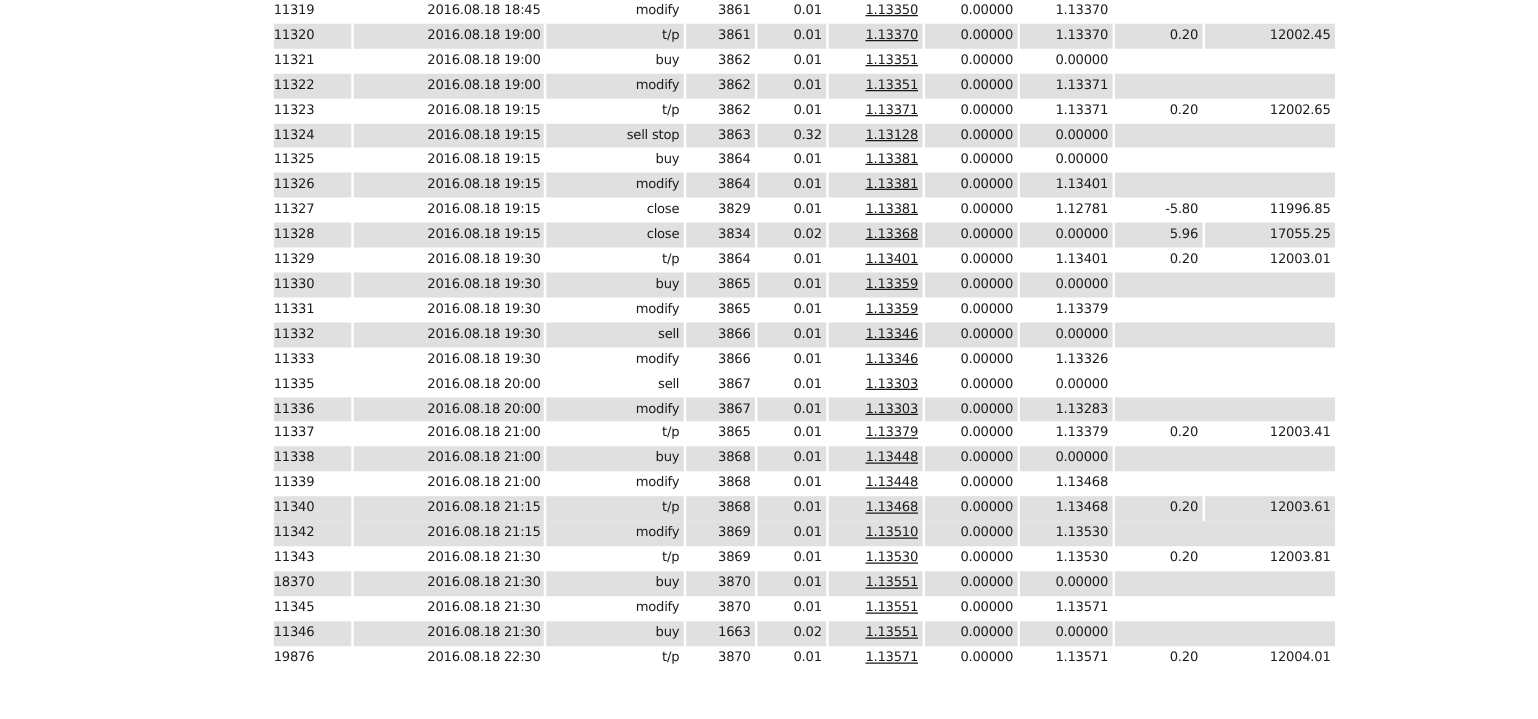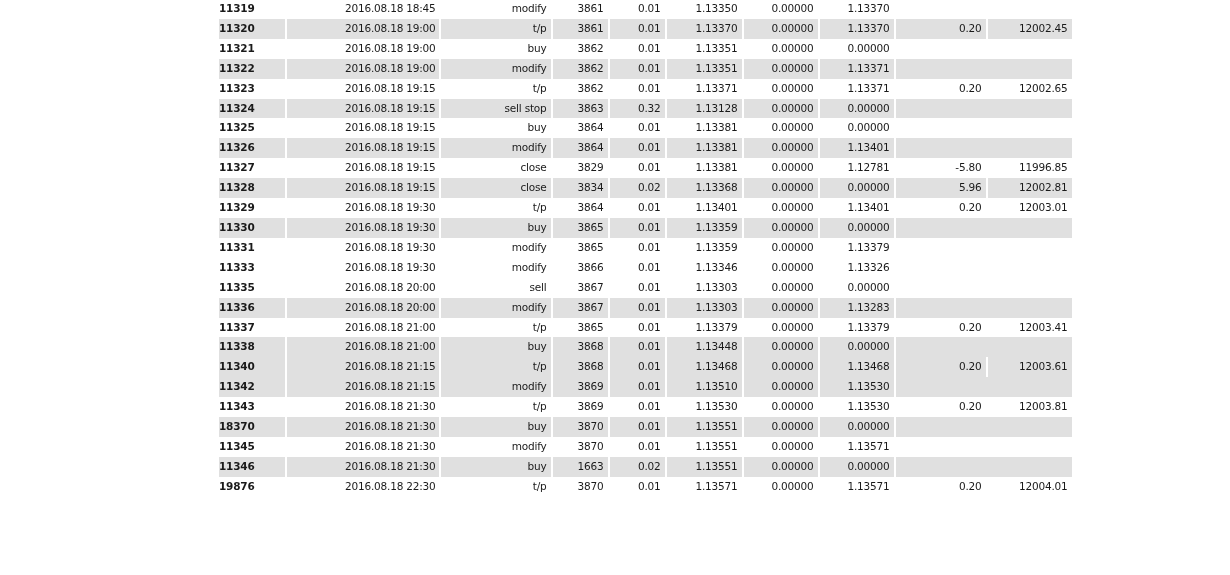--- a/index.html
+++ b/index.html
@@ -9,26 +9,26 @@
           margin-left: -2px; }
   td { height: 19.9px; padding: 0 4px 0 0; text-align: right; white-space: nowrap; box-sizing: border-box;
        line-height: 19.9px; letter-spacing: -0.2px; }
   tr.alt td { background: #e0e0e0; }
   tr { }
   .c1 { width: 59px; }
   .c2 { width: 152px; padding-right: 3px; }
   .c3 { width: 110px; }
   .c4 { width: 55px; }
   .c5 { width: 55px; }
-  .c6 { width: 75px; }
+  .c6 { width: 75px; text-decoration: underline; }
   .c7 { width: 74px; }
   .c8 { width: 74px; }
-  .c9 { width: 90px; }
-  .c10 { width: 84px; }
-  .c1 { padding-right: 30px; font-weight: bold; }
+  .c9 { width: 70px; }
+  .c10 { width: 104px; }
+  .c1 { padding-right: 30px; }
 </style>
 </head>
 <body>
 
 <table>
   <tbody id="tbody">
       <tr>
         <td class="c1">11319</td>
         <td class="c2">2016.08.18 18:45</td>
         <td class="c3">modify</td>
@@ -133,21 +133,21 @@
       <tr class="alt">
         <td class="c1">11328</td>
         <td class="c2">2016.08.18 19:15</td>
         <td class="c3">close</td>
         <td class="c4">3834</td>
         <td class="c5">0.02</td>
         <td class="c6">1.13368</td>
         <td class="c7">0.00000</td>
         <td class="c8">0.00000</td>
         <td class="c9">5.96</td>
-        <td class="c10">12002.81</td>
+        <td class="c10">17055.25</td>
       </tr>
       <tr>
         <td class="c1">11329</td>
         <td class="c2">2016.08.18 19:30</td>
         <td class="c3">t/p</td>
         <td class="c4">3864</td>
         <td class="c5">0.01</td>
         <td class="c6">1.13401</td>
         <td class="c7">0.00000</td>
         <td class="c8">1.13401</td>
@@ -167,20 +167,31 @@
       </tr>
       <tr>
         <td class="c1">11331</td>
         <td class="c2">2016.08.18 19:30</td>
         <td class="c3">modify</td>
         <td class="c4">3865</td>
         <td class="c5">0.01</td>
         <td class="c6">1.13359</td>
         <td class="c7">0.00000</td>
         <td class="c8">1.13379</td>
+        <td class="c9" colspan="2" style="width: 156px;"></td>
+      </tr>
+      <tr class="alt">
+        <td class="c1">11332</td>
+        <td class="c2">2016.08.18 19:30</td>
+        <td class="c3">sell</td>
+        <td class="c4">3866</td>
+        <td class="c5">0.01</td>
+        <td class="c6">1.13346</td>
+        <td class="c7">0.00000</td>
+        <td class="c8">0.00000</td>
         <td class="c9" colspan="2" style="width: 156px;"></td>
       </tr>
       <tr>
         <td class="c1">11333</td>
         <td class="c2">2016.08.18 19:30</td>
         <td class="c3">modify</td>
         <td class="c4">3866</td>
         <td class="c5">0.01</td>
         <td class="c6">1.13346</td>
         <td class="c7">0.00000</td>
@@ -225,20 +236,31 @@
         <td class="c1">11338</td>
         <td class="c2">2016.08.18 21:00</td>
         <td class="c3">buy</td>
         <td class="c4">3868</td>
         <td class="c5">0.01</td>
         <td class="c6">1.13448</td>
         <td class="c7">0.00000</td>
         <td class="c8">0.00000</td>
         <td class="c9" colspan="2" style="width: 156px;"></td>
       </tr>
+      <tr>
+        <td class="c1">11339</td>
+        <td class="c2">2016.08.18 21:00</td>
+        <td class="c3">modify</td>
+        <td class="c4">3868</td>
+        <td class="c5">0.01</td>
+        <td class="c6">1.13448</td>
+        <td class="c7">0.00000</td>
+        <td class="c8">1.13468</td>
+        <td class="c9" colspan="2" style="width: 156px;"></td>
+      </tr>
       <tr class="alt">
         <td class="c1">11340</td>
         <td class="c2">2016.08.18 21:15</td>
         <td class="c3">t/p</td>
         <td class="c4">3868</td>
         <td class="c5">0.01</td>
         <td class="c6">1.13468</td>
         <td class="c7">0.00000</td>
         <td class="c8">1.13468</td>
         <td class="c9">0.20</td>

